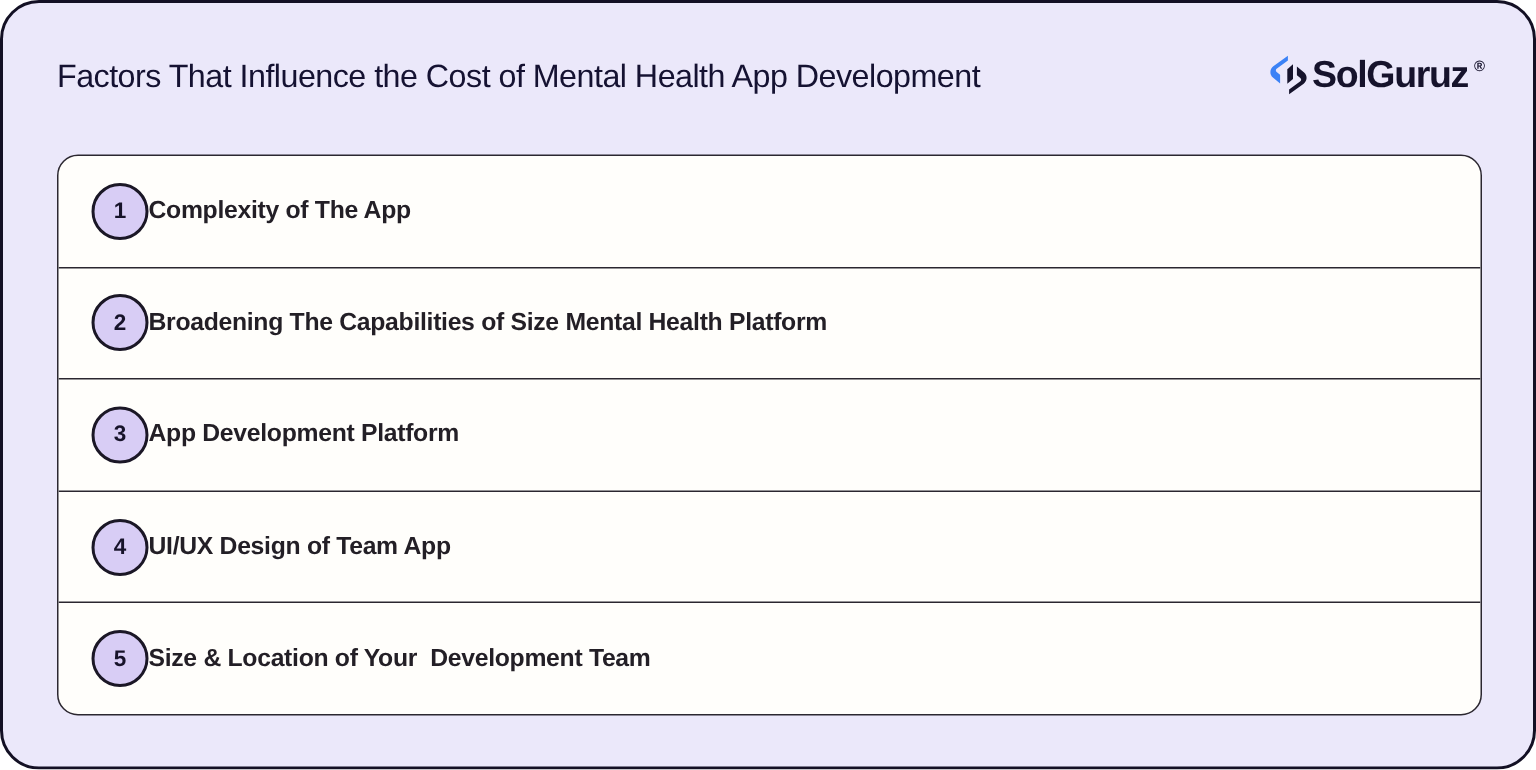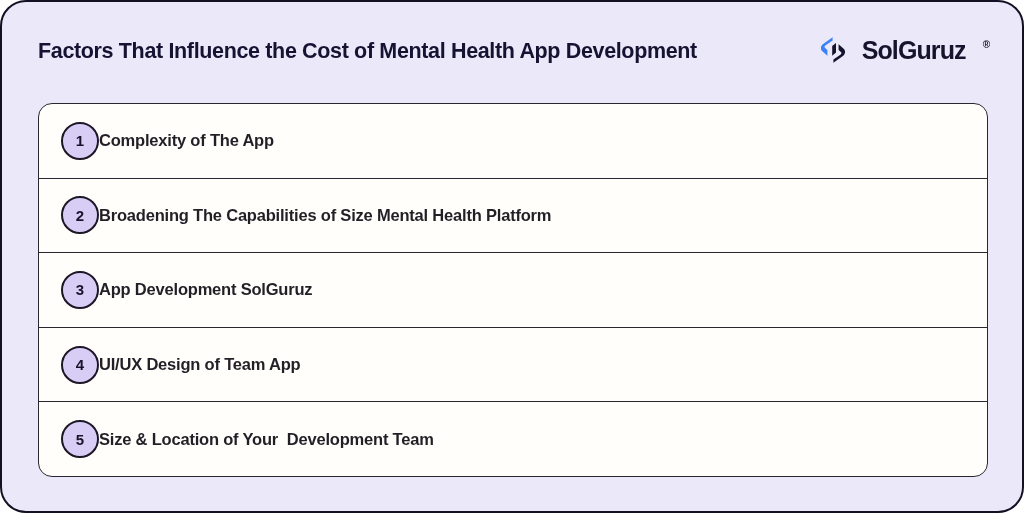--- a/index.html
+++ b/index.html
@@ -32,30 +32,30 @@
     right: 32px;
     top: 26px;
     height: 46px;
     display: flex;
     align-items: center;
     justify-content: space-between;
   }
 
   .page-title {
     font-size: 21.5px;
-    font-weight: bold;
+    font-weight: normal;
     letter-spacing: -0.35px;
     color: #151232;
     white-space: nowrap;
   }
 
   .brand {
     display: flex;
     align-items: center;
-    gap: 16px;
+    gap: 3px;
     transform: translateY(-1px);
   }
   .brand-mark {
     width: 26px;
     height: 28px;
     display: block;
     flex: 0 0 auto;
   }
   .brand-name {
     font-size: 25px;
@@ -151,21 +151,21 @@
       <div class="row-label">Complexity of The App</div>
     </div>
 
     <div class="list-row">
       <div class="row-badge">2</div>
       <div class="row-label">Broadening The Capabilities of Size Mental Health Platform</div>
     </div>
 
     <div class="list-row">
       <div class="row-badge">3</div>
-      <div class="row-label">App Development SolGuruz</div>
+      <div class="row-label">App Development Platform</div>
     </div>
 
     <div class="list-row">
       <div class="row-badge">4</div>
       <div class="row-label">UI/UX Design of Team App</div>
     </div>
 
     <div class="list-row">
       <div class="row-badge">5</div>
       <div class="row-label">Size &amp; Location of Your  Development Team</div>

